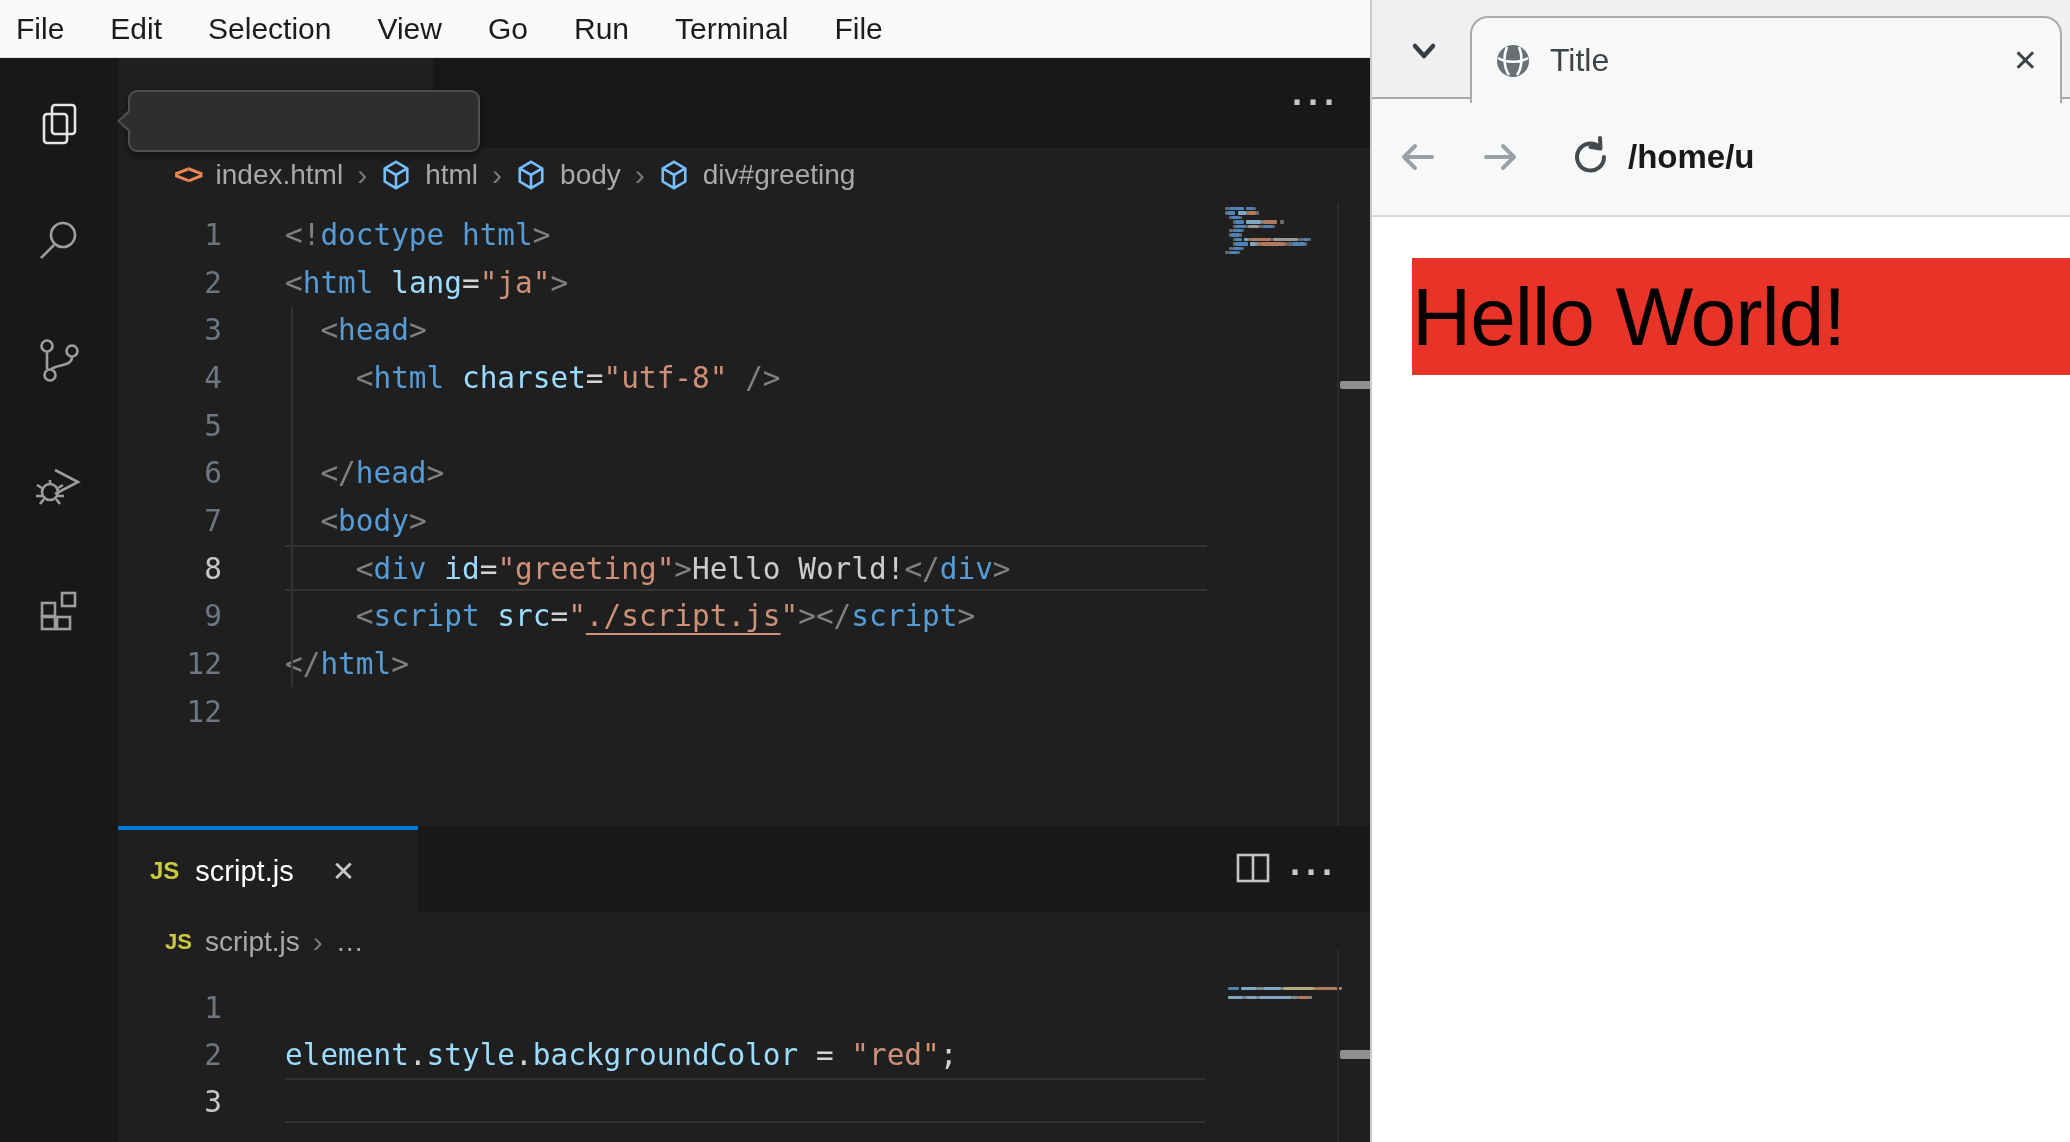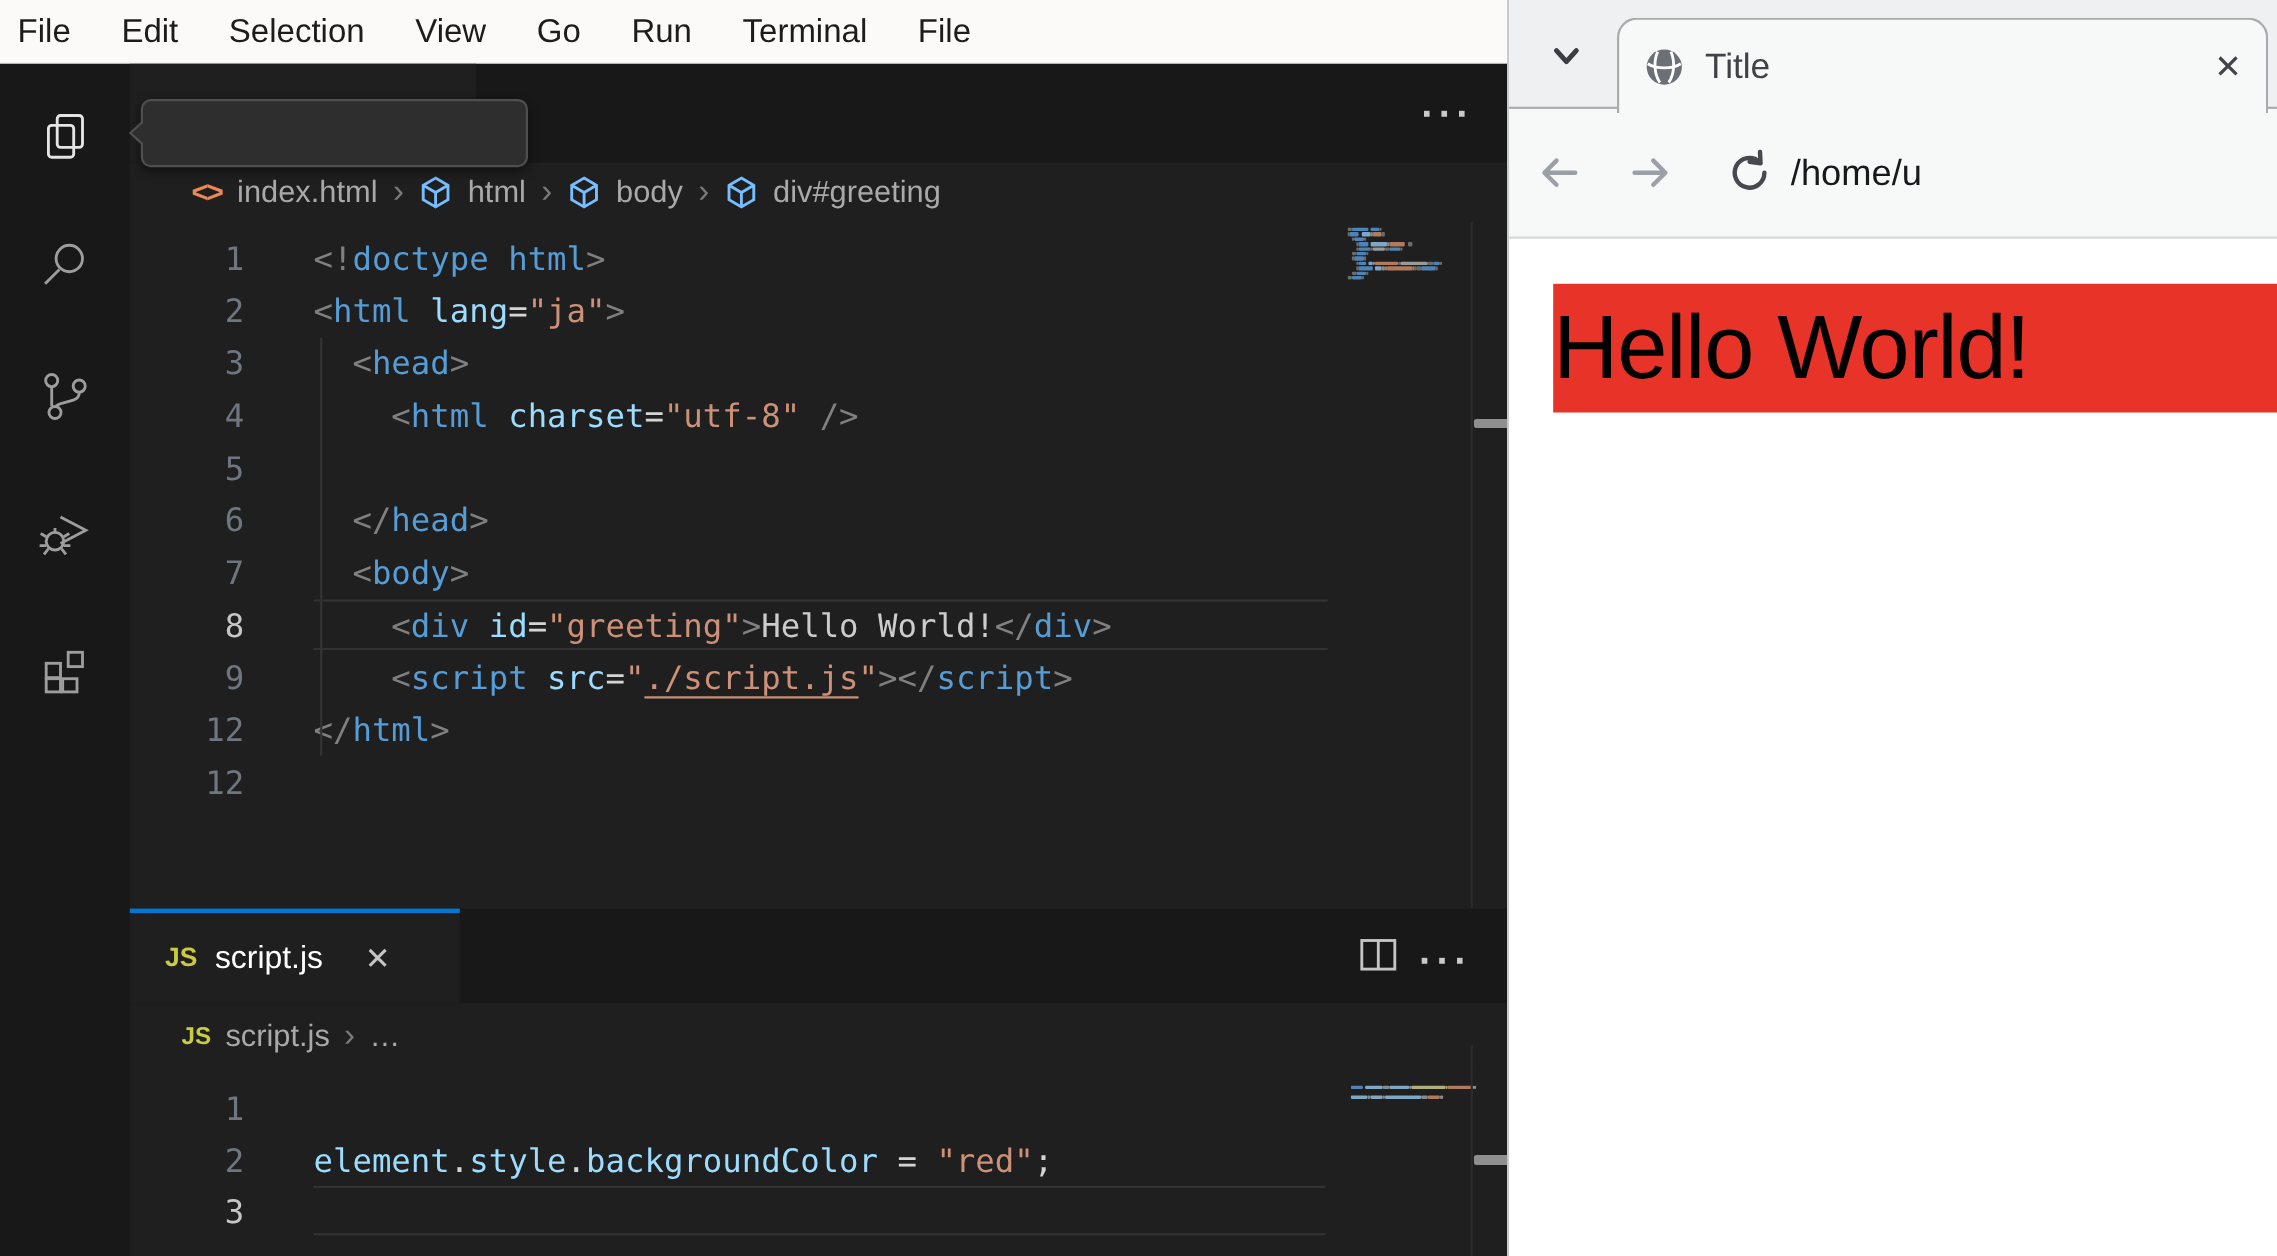--- a/index.html
+++ b/index.html
@@ -63,21 +63,21 @@
 
   
   .browser{left:1370px;top:0;width:700px;height:1142px;background:#ffffff;border-left:2px solid #c8cacb;box-sizing:border-box;}
   .tabstrip{position:absolute;left:0;top:0;width:700px;height:99px;background:#eef0f1;}
   .btab{position:absolute;left:98px;top:16px;width:592px;height:87px;background:#f7f8f8;border:2px solid #a8aaac;border-bottom:none;border-radius:18px 18px 0 0;box-sizing:border-box;display:flex;align-items:center;padding:0 22px;z-index:5;}
   .btab .title{color:#3f4246;font-size:32px;font-weight:500;margin-left:18px;flex:1;}
   .btoolbar{position:absolute;left:0;top:97px;width:700px;height:120px;background:#f7f8f8;border-top:2px solid #a8aaac;border-bottom:2px solid #d7d8d9;box-sizing:border-box;display:flex;align-items:center;z-index:1;}
   .nav-ic{margin-left:26px;flex:0 0 auto;}
   .chip{margin-left:40px;width:252px;height:80px;background:#ffffff;border-radius:40px;display:flex;align-items:center;justify-content:center;gap:14px;flex:0 0 auto;}
   .chip span{color:#202124;font-size:34px;}
-  .url{margin-left:16px;color:#18191b;font-size:33px;font-weight:400;white-space:nowrap;}
+  .url{margin-left:16px;color:#18191b;font-size:33px;font-weight:700;white-space:nowrap;}
   .bpage{position:absolute;left:0;top:217px;width:700px;height:925px;background:#ffffff;}
   .hello{position:absolute;left:40px;top:41px;width:660px;height:117px;display:flex;align-items:center;}
   .hello span{color:#000000;font-size:82px;font-family:"Liberation Sans",sans-serif;letter-spacing:-1px;}
 </style>
 </head>
 <body>
 
 <div id="canvas">
 
   <div class="abs menubar">

